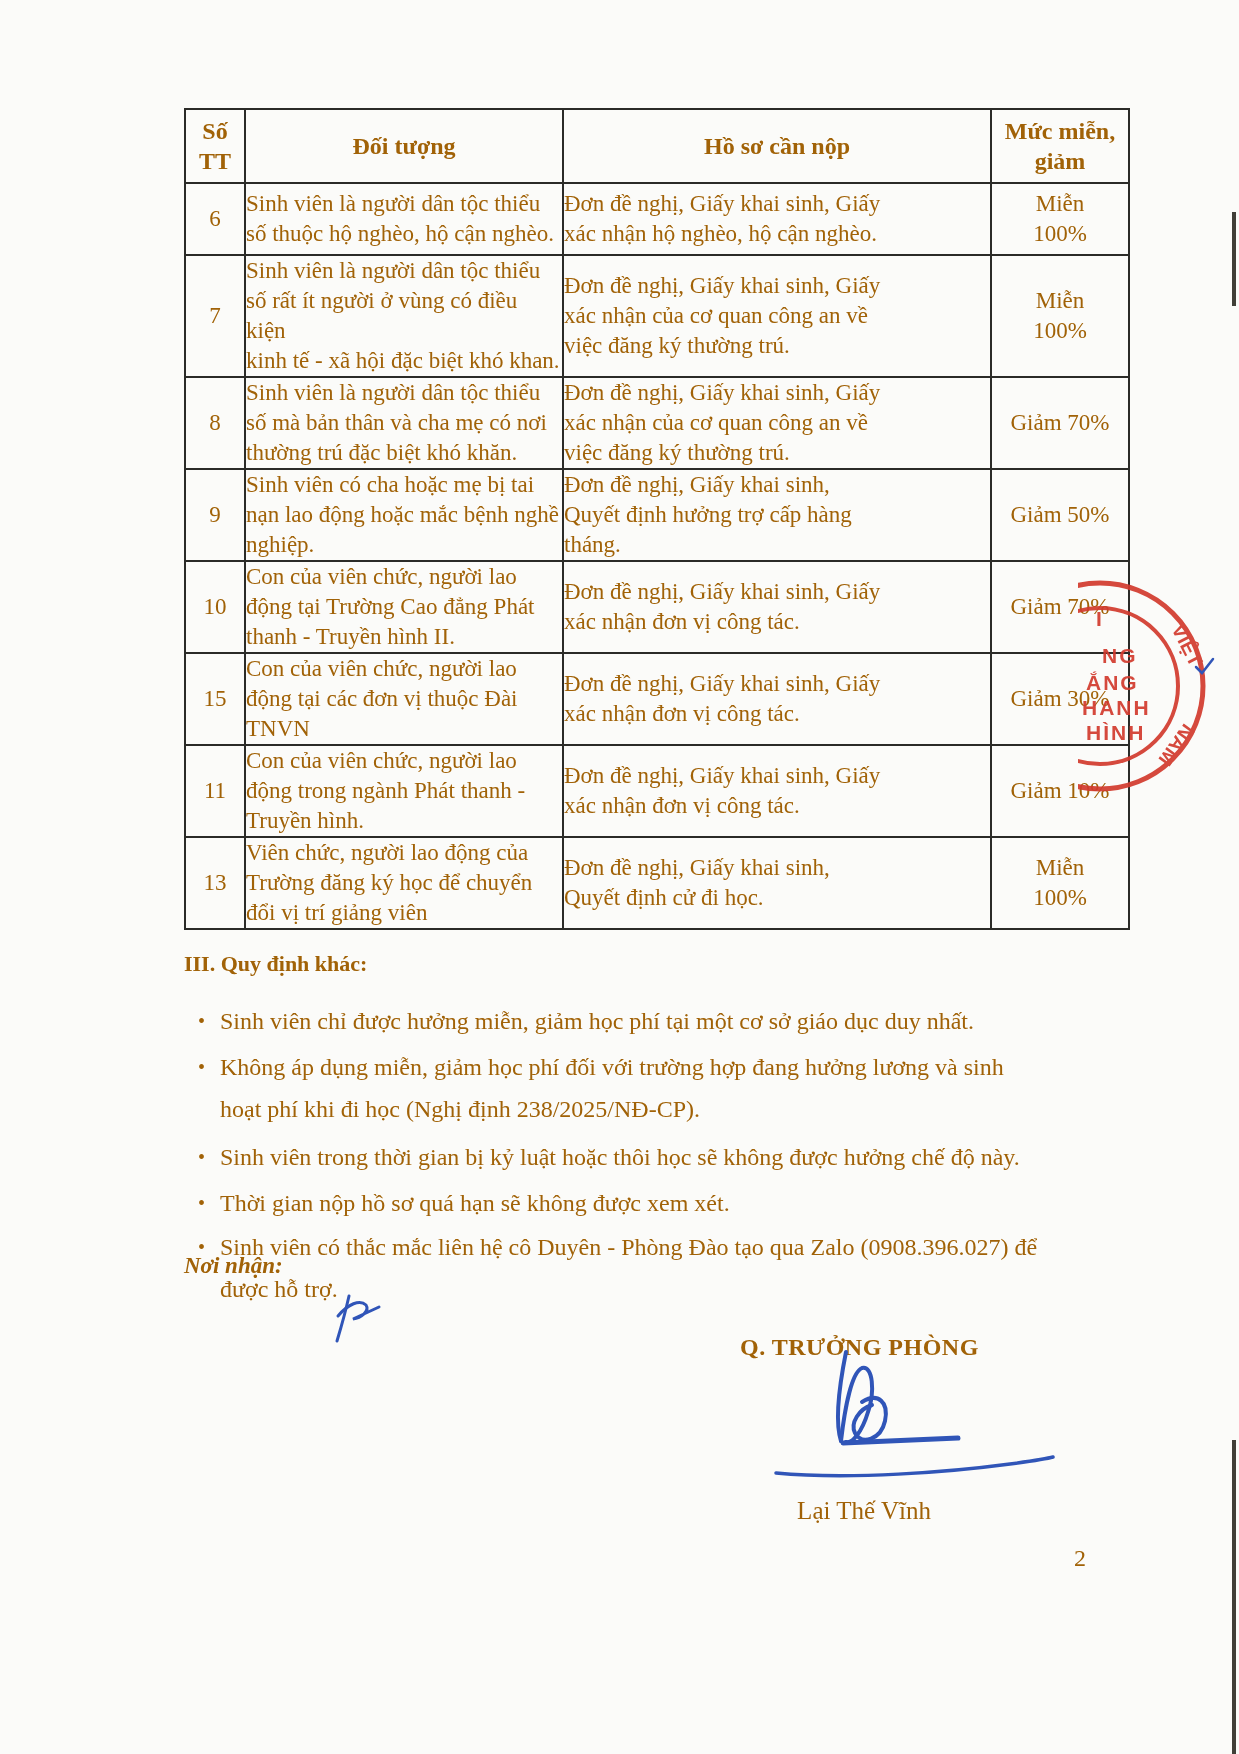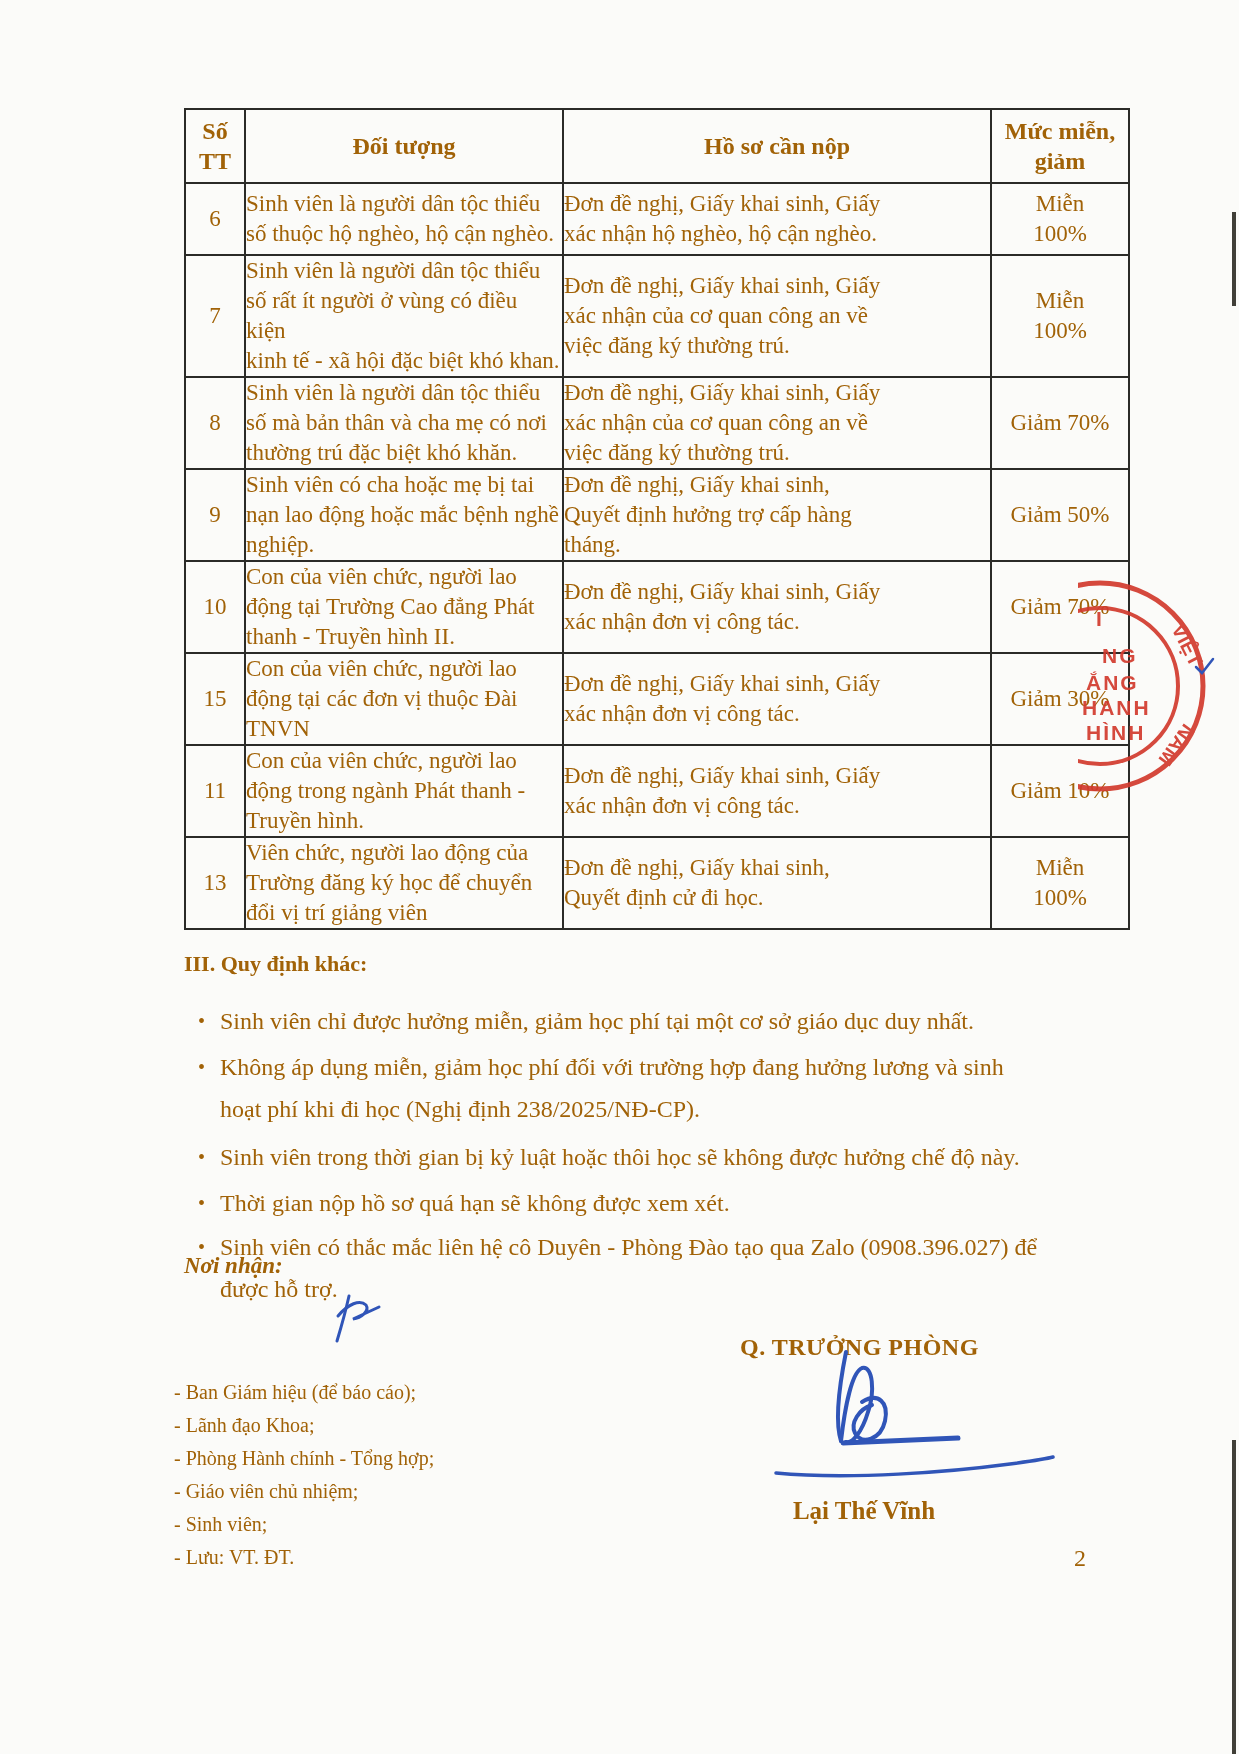--- a/index.html
+++ b/index.html
@@ -27,21 +27,21 @@
   td.c-lvl{text-align:center;}
   
   .abs{position:absolute;}
   .note{left:184px;top:904px;font-size:24px;font-weight:700;font-style:italic;}
   .sec-head{left:184px;top:951px;font-size:22px;font-weight:700;}
   .bullet{display:flex;font-size:24px;line-height:42px;}
   .bullet .dot{width:22px;flex:0 0 22px;font-size:20px;}
   .recips{left:174px;top:1376px;font-size:20px;line-height:33px;}
   .noinhan{left:184px;top:1253px;font-size:23px;font-weight:700;font-style:italic;}
   .sgn-title{left:740px;top:1334px;font-size:24px;font-weight:700;letter-spacing:.5px;}
-  .sgn-name{left:744px;top:1497px;width:240px;text-align:center;font-size:25px;font-weight:700;}
+  .sgn-name{left:744px;top:1497px;width:240px;text-align:center;font-size:25px;font-weight:400;}
   .pagenum{left:1058px;top:1545px;width:44px;text-align:center;font-size:24px;}
   svg.overlay{position:absolute;left:0;top:0;pointer-events:none;}
   .stamp-frag{font-family:"Liberation Sans","DejaVu Sans",sans-serif;font-weight:700;}
 </style>
 </head>
 <body>
 
 <div class="paper">
 
   <table class="doc">
@@ -160,26 +160,20 @@
     <div class="ml">Thời gian nộp hồ sơ quá hạn sẽ không được xem xét.</div>
   </div>
   <div class="abs bullet" style="left:198px;top:1226px">
     <span class="dot">•</span>
     <div class="ml">Sinh viên có thắc mắc liên hệ cô Duyên - Phòng Đào tạo qua Zalo (0908.396.027) để
 được hỗ trợ.</div>
   </div>
 
   <div class="abs noinhan">Nơi nhận:</div>
   <div class="abs sgn-title">Q. TRƯỞNG PHÒNG</div>
-  <div class="abs recips ml">- Ban Giám hiệu (để báo cáo);
-- Lãnh đạo Khoa;
-- Phòng Hành chính -  Tổng hợp;
-- Giáo viên chủ nhiệm;
-- Sinh viên;
-- Lưu: VT. ĐT.</div>
   <div class="abs sgn-name">Lại Thế Vĩnh</div>
   <div class="abs pagenum">2</div>
 
   <svg class="overlay" width="1239" height="1754" viewBox="0 0 1239 1754">
     <defs>
       <clipPath id="stampclip">
           <rect x="1078" y="568" width="140" height="240"></rect>
         </clipPath>
     </defs>
 

